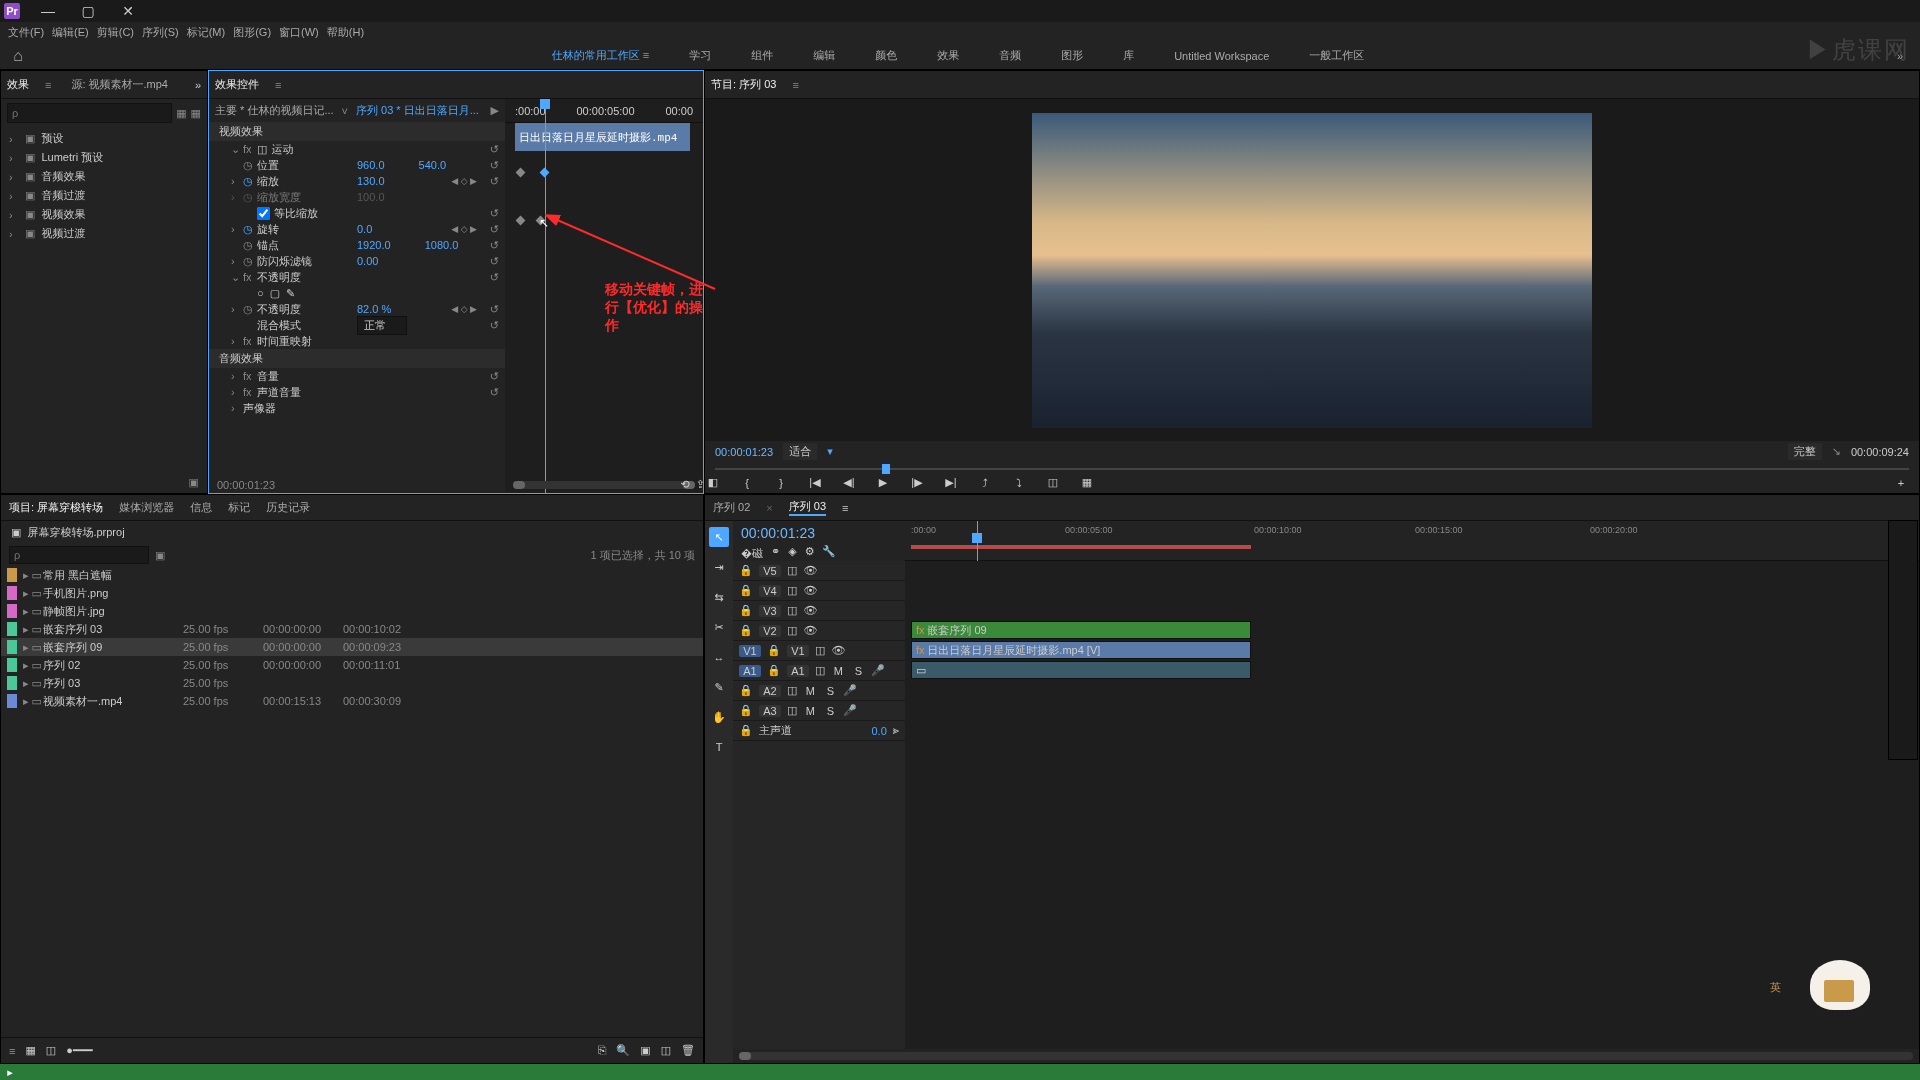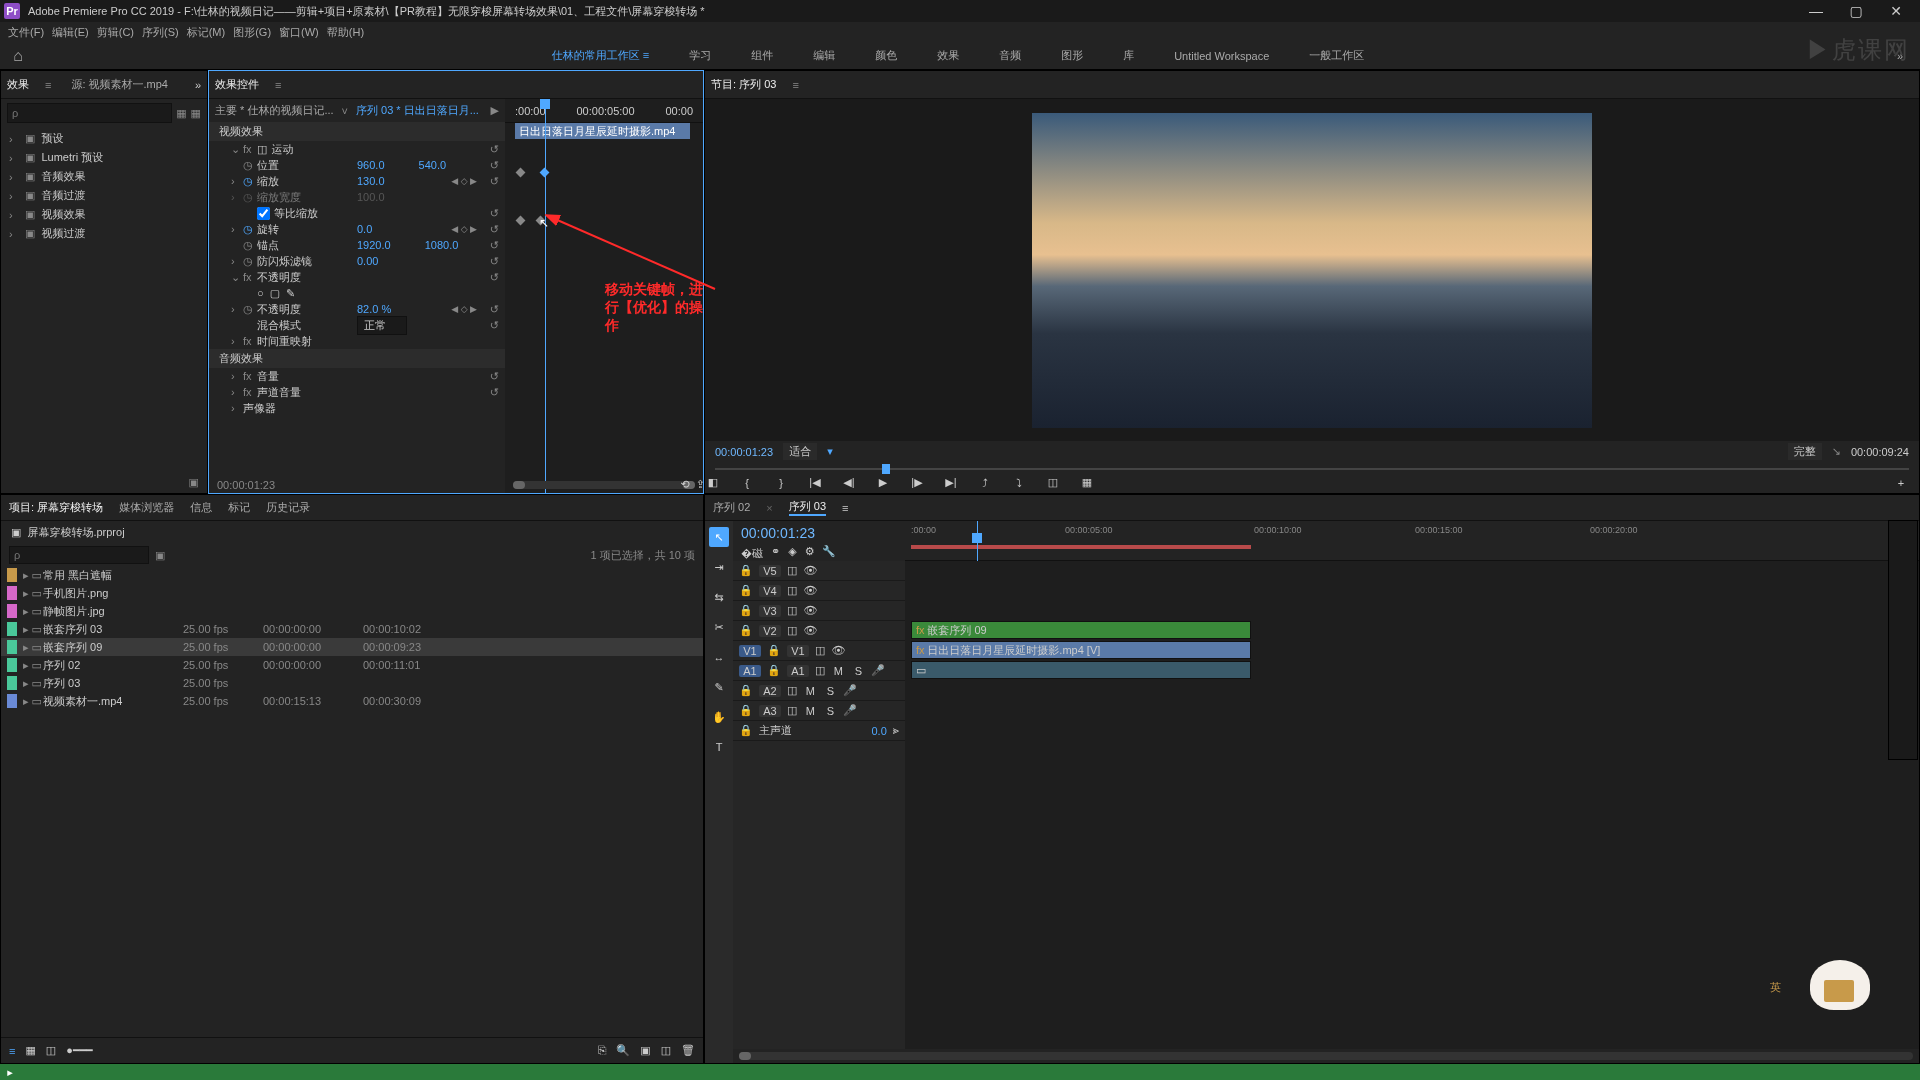--- a/index.html
+++ b/index.html
@@ -39,21 +39,21 @@
 .ec-prop { display:flex; align-items:center; padding:2px 0 2px 22px; height:16px; position:relative; }
 .ec-prop .twist { width:12px; color:#888; }
 .ec-prop .fx { width:14px; color:#888; }
 .ec-prop .stopwatch { width:14px; color:#888; }
 .ec-prop .name { flex:0 0 100px; color:#ccc; }
 .ec-prop .val { color:#4fa8ff; margin-right:34px; }
 .ec-prop .kf-nav { position:absolute; right:28px; display:flex; gap:2px; color:#888; font-size:9px; }
 .ec-prop .reset { position:absolute; right:6px; color:#888; }
 .ec-right { flex:1; background:#1e1e1e; position:relative; }
 .ec-ruler { height:24px; border-bottom:1px solid #111; display:flex; align-items:center; justify-content:space-between; padding:0 10px; color:#888; font-size:10px; position:relative; }
-.ec-clipbar { position:absolute; top:24px; left:10px; height:16px; background:#5a7aa8; color:#fff; padding:0 4px; display:flex; align-items:center; }
+.ec-clipbar { position:absolute; top:24px; left:10px; height:28px; background:#5a7aa8; color:#fff; padding:0 4px; display:flex; align-items:center;font-family:Liberation Mono, monospace; }
 .ec-playhead { position:absolute; top:0; bottom:0; width:1px; background:#4fa8ff; }
 .ec-playhead::before { content:""; position:absolute; top:0; left:-5px; width:10px; height:10px; background:#4fa8ff; }
 .annotation { position:absolute; color:#ff2a2a; font-size:14px; font-weight:bold; }
 .arrow-svg { position:absolute; }
 .program-panel { display:flex; flex-direction:column; }
 .program-viewer { flex:1; display:flex; align-items:center; justify-content:center; background:#1a1a1a; }
 .prog-img { width:560px; height:315px; background:linear-gradient(to bottom, #3a5a7a 0%, #d8b888 35%, #e8c090 45%, #586878 55%, #2a3442 70%, #1a2230 100%); position:relative; }
 .prog-ctrl { height:52px; display:flex; flex-direction:column; }
 .prog-info { display:flex; align-items:center; padding:2px 10px; gap:10px; }
 .prog-info .tc { color:#6fb8ff; }
@@ -74,21 +74,21 @@
 .proj-search .info { margin-left:auto; color:#888; }
 .proj-head { display:flex; background:#1e1e1e; padding:2px 0; }
 .proj-head div { color:#888; }
 .proj-list { flex:1; overflow:auto; }
 .proj-row { display:flex; align-items:center; height:18px; padding:0 0; }
 .proj-row.sel { background:#3a3a3a; }
 .proj-row .swatch { width:10px; height:14px; margin:0 6px; }
 .proj-row .ficon2 { width:20px; color:#888; }
 .proj-row .fname { flex:0 0 140px; color:#ccc; overflow:hidden; }
 .proj-row .fps { width:80px; color:#888; }
-.proj-row .mstart { width:100px; color:#888; }
+.proj-row .mstart { width:80px; color:#888; }
 .proj-row .mend { width:80px; color:#888; }
 .proj-footer { height:26px; display:flex; align-items:center; padding:0 8px; gap:10px; color:#888; border-top:1px solid #111; }
 .proj-footer .spacer { flex:1; }
 .timeline-panel { grid-column:3 / 4; }
 .tl-tabs { height:26px; display:flex; align-items:center; padding:0 8px; gap:16px; border-bottom:1px solid #111; }
 .tl-tabs .tab { color:#aaa; }
 .tl-tabs .tab.active { color:#eee; border-bottom:2px solid #4fa8ff; }
 .tl-body { flex:1; display:flex; }
 .tl-tools { width:28px; background:#2a2a2a; display:flex; flex-direction:column; align-items:center; gap:10px; padding-top:6px; color:#aaa; }
 .tl-tools .tool { width:20px; height:20px; display:flex; align-items:center; justify-content:center; }
@@ -122,21 +122,20 @@
 .mascot .book { width:30px; height:22px; background:#c89a4a; position:absolute; top:30px; left:24px; border-radius:2px; }
 .audio-meter { position:absolute; right:2px; top:520px; width:30px; height:240px; background:#1a1a1a; border:1px solid #000; }
 .keyframe-diamond { display:inline-block; width:7px; height:7px; background:#888; transform:rotate(45deg); }
 .keyframe-diamond.blue { background:#4fa8ff; }
 </style>
 </head>
 <body>
 
 <div class="titlebar">
   <div class="logo">Pr</div>
-  <div class="title">Adobe Premiere Pro CC 2019 - F:\仕林的视频日记——剪辑+项目+原素材\【PR教程】无限穿梭屏幕转场效果\01、工程文件\屏幕穿梭转场 *</div>
   <div class="ctrl">—</div>
   <div class="ctrl">▢</div>
   <div class="ctrl">✕</div>
 </div>
 
 <div class="menubar">
   <span>文件(F)</span>
   <span>编辑(E)</span>
   <span>剪辑(C)</span>
   <span>序列(S)</span>

